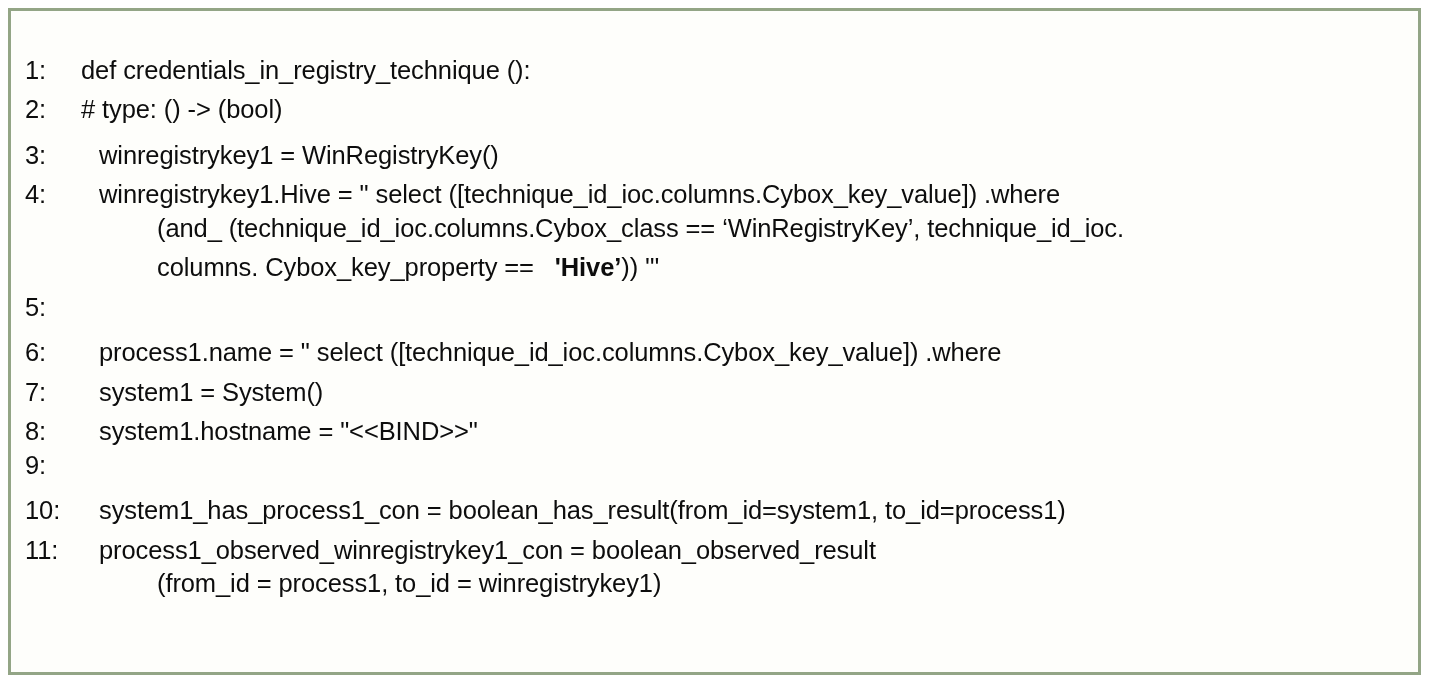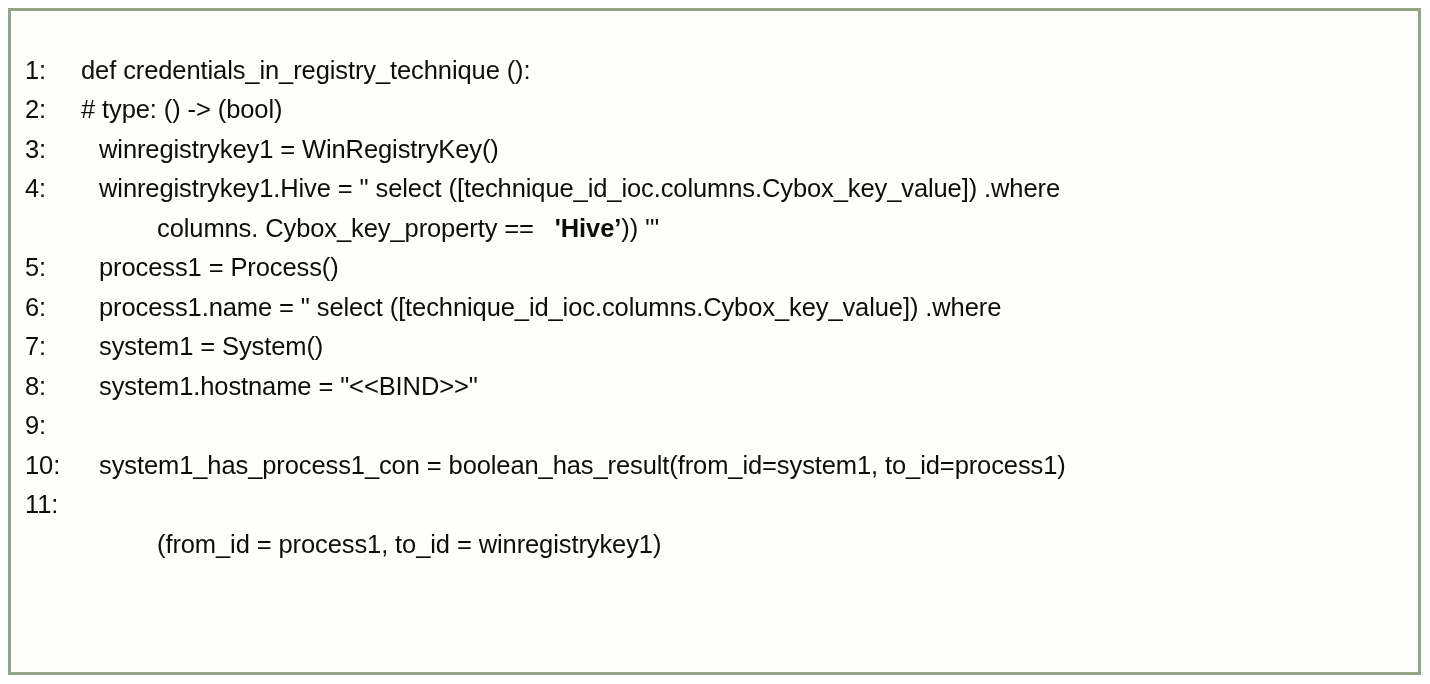--- a/index.html
+++ b/index.html
@@ -57,42 +57,43 @@
     white-space: pre;
   }
 
   .line-text {
     display: inline-block;
     white-space: pre;
   }
 
   
   .indent-0 .line-text { padding-left: 0px; }
-  .indent-1 .line-text { padding-left: 18px; }
+  .indent-1 .line-text { padding-left: 18px; margin-top: 6px; }
 
   
   .cont .line-no { width: 56px; flex: 0 0 56px; }
   .cont .line-text { padding-left: 76px; }
 
   .kw-bold { font-weight: bold; }
 </style>
 </head>
 <body>
 
 <div id="code-figure">
   <div id="code-frame" style="border-color: rgb(147, 165, 134); background: rgb(254, 254, 251);">
     <pre id="code-listing" style="color: rgb(13, 13, 13);">
         <div class="code-line indent-0"><span class="line-no">1:</span><span class="line-text"><span class="">def credentials_in_registry_technique ():</span></span></div>
         <div class="code-line indent-0"><span class="line-no">2:</span><span class="line-text"><span class=""># type: () -&gt; (bool)</span></span></div>
         <div class="code-line indent-1"><span class="line-no">3:</span><span class="line-text"><span class="">winregistrykey1 = WinRegistryKey()</span></span></div>
         <div class="code-line indent-1"><span class="line-no">4:</span><span class="line-text"><span class="">winregistrykey1.Hive = " select ([technique_id_ioc.columns.Cybox_key_value]) .where</span></span></div>
+        <div class="code-line cont"><span class="line-no"></span><span class="line-text"><span class="">(and_ (technique_id_ioc.columns.Cybox_class == ‘WinRegistryKey’, technique_id_ioc.</span></span></div>
         <div class="code-line cont"><span class="line-no"></span><span class="line-text"><span class="">columns. Cybox_key_property ==   </span><span class="kw-bold">'Hive’</span><span class="">)) '''</span></span></div>
-        <div class="code-line indent-1"><span class="line-no">5:</span><span class="line-text"><span class="">process1 = Process()</span></span></div>
+        <div class="code-line indent-1"><span class="line-no">5:</span></div>
         <div class="code-line indent-1"><span class="line-no">6:</span><span class="line-text"><span class="">process1.name = " select ([technique_id_ioc.columns.Cybox_key_value]) .where</span></span></div>
         <div class="code-line indent-1"><span class="line-no">7:</span><span class="line-text"><span class="">system1 = System()</span></span></div>
         <div class="code-line indent-1"><span class="line-no">8:</span><span class="line-text"><span class="">system1.hostname = "&lt;&lt;BIND&gt;&gt;"</span></span></div>
         <div class="code-line indent-1"><span class="line-no">9:</span></div>
         <div class="code-line indent-1"><span class="line-no">10:</span><span class="line-text"><span class="">system1_has_process1_con = boolean_has_result(from_id=system1, to_id=process1)</span></span></div>
-        <div class="code-line indent-1"><span class="line-no">11:</span></div>
+        <div class="code-line indent-1"><span class="line-no">11:</span><span class="line-text"><span class="">process1_observed_winregistrykey1_con = boolean_observed_result</span></span></div>
         <div class="code-line cont"><span class="line-no"></span><span class="line-text"><span class="">(from_id = process1, to_id = winregistrykey1)</span></span></div>
       </pre>
   </div>
 </div>
 
 </body></html>

